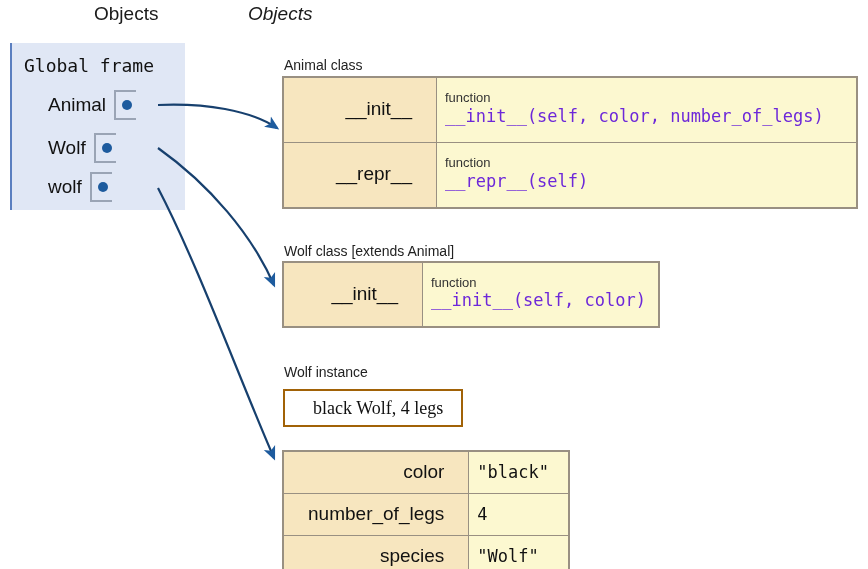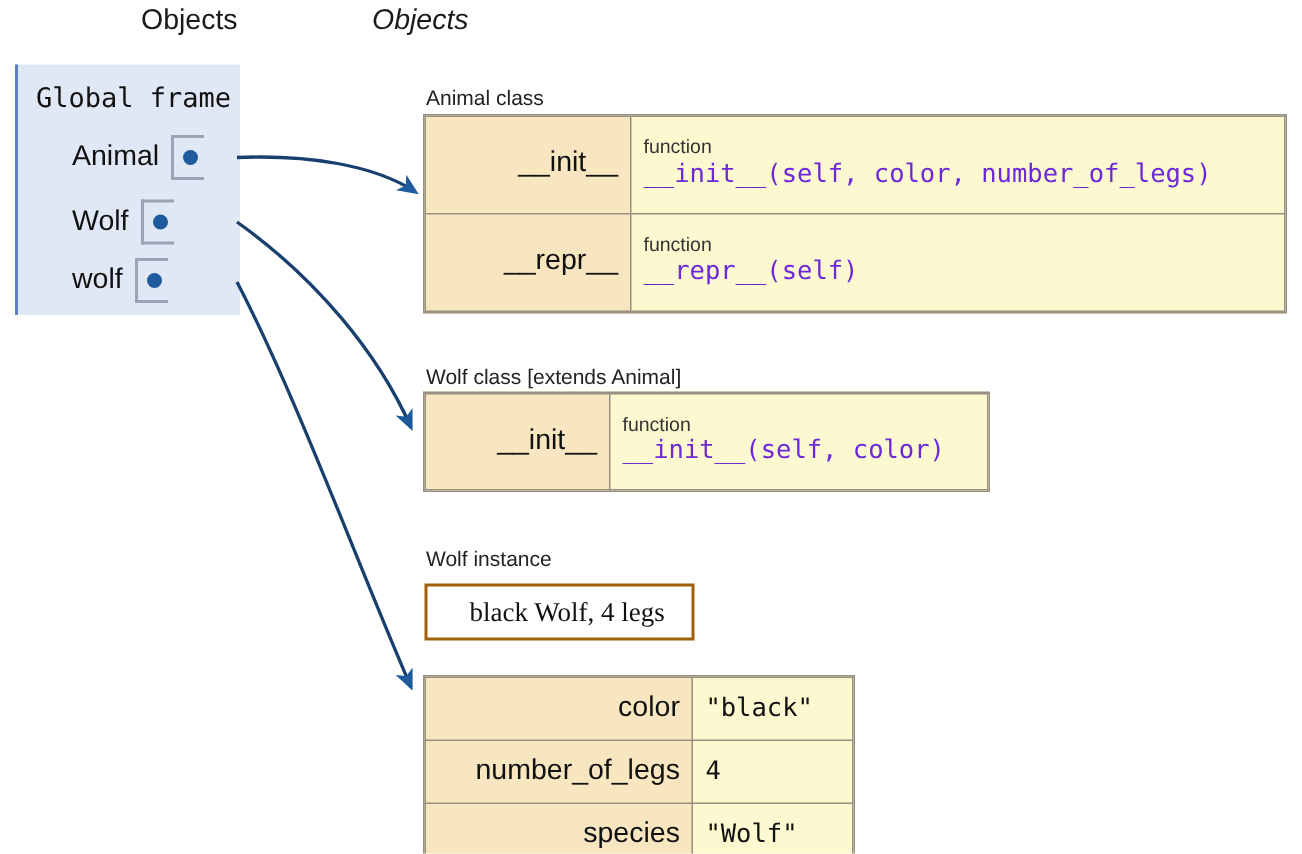--- a/index.html
+++ b/index.html
@@ -32,21 +32,21 @@
     white-space: nowrap;
   }
   #heading-frames { left: 94px; top: 3px; }
   #heading-objects { left: 248px; top: 3px; font-style: italic; }
 
   
   #global-frame {
     position: absolute;
     left: 10px;
     top: 43px;
-    width: 150px;
+    width: 175px;
     height: 167px;
     background: #e0e7f5;
     border-left: 2px solid #5b7fc0;
     box-sizing: border-box;
   }
   #global-frame-title {
     position: absolute;
     left: 12px;
     top: 12px;
     font-family: "DejaVu Sans Mono", monospace;
@@ -120,21 +120,21 @@
     border: 1px solid #999082;
     padding: 0;
     vertical-align: middle;
   }
   td.key-cell {
     background: #f7e6bf;
     text-align: right;
     font-family: "Liberation Sans", sans-serif;
     font-size: 19px;
     color: #111111;
-    padding: 4px 8px 6px 10px;
+    padding: 4px 24px 6px 10px;
     white-space: nowrap;
   }
   td.val-cell {
     background: #fcf8d0;
     text-align: left;
     padding: 4px 8px 6px 8px;
     font-family: "DejaVu Sans Mono", monospace;
     font-size: 17px;
     color: #111111;
     white-space: nowrap;

